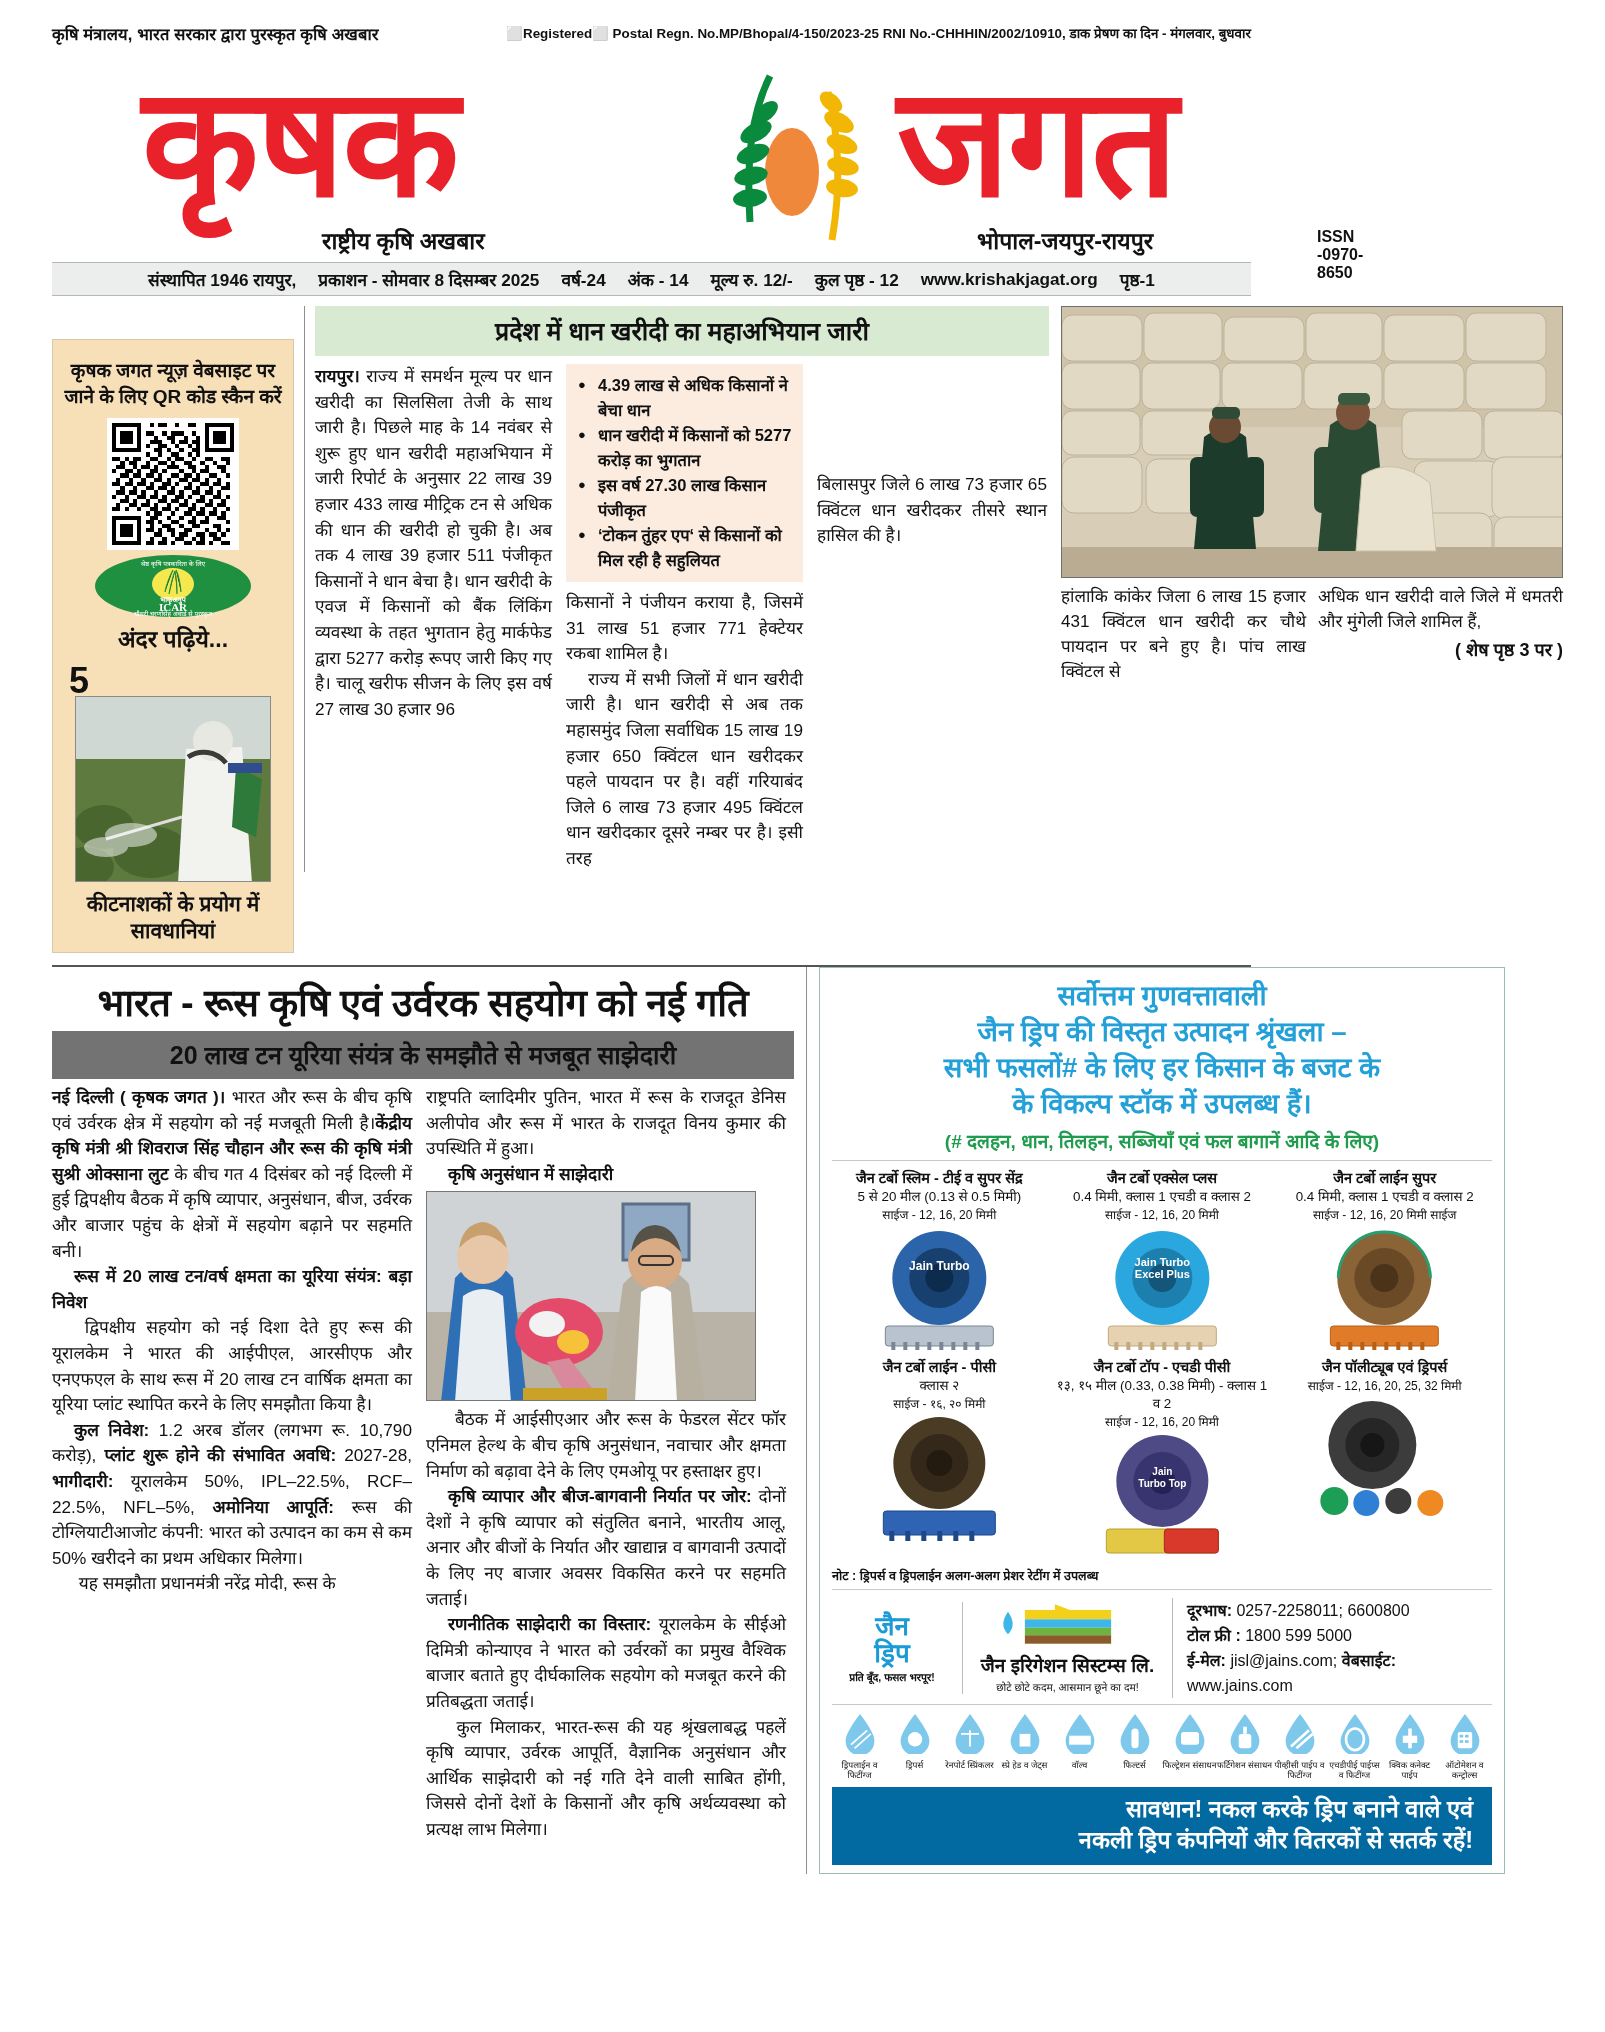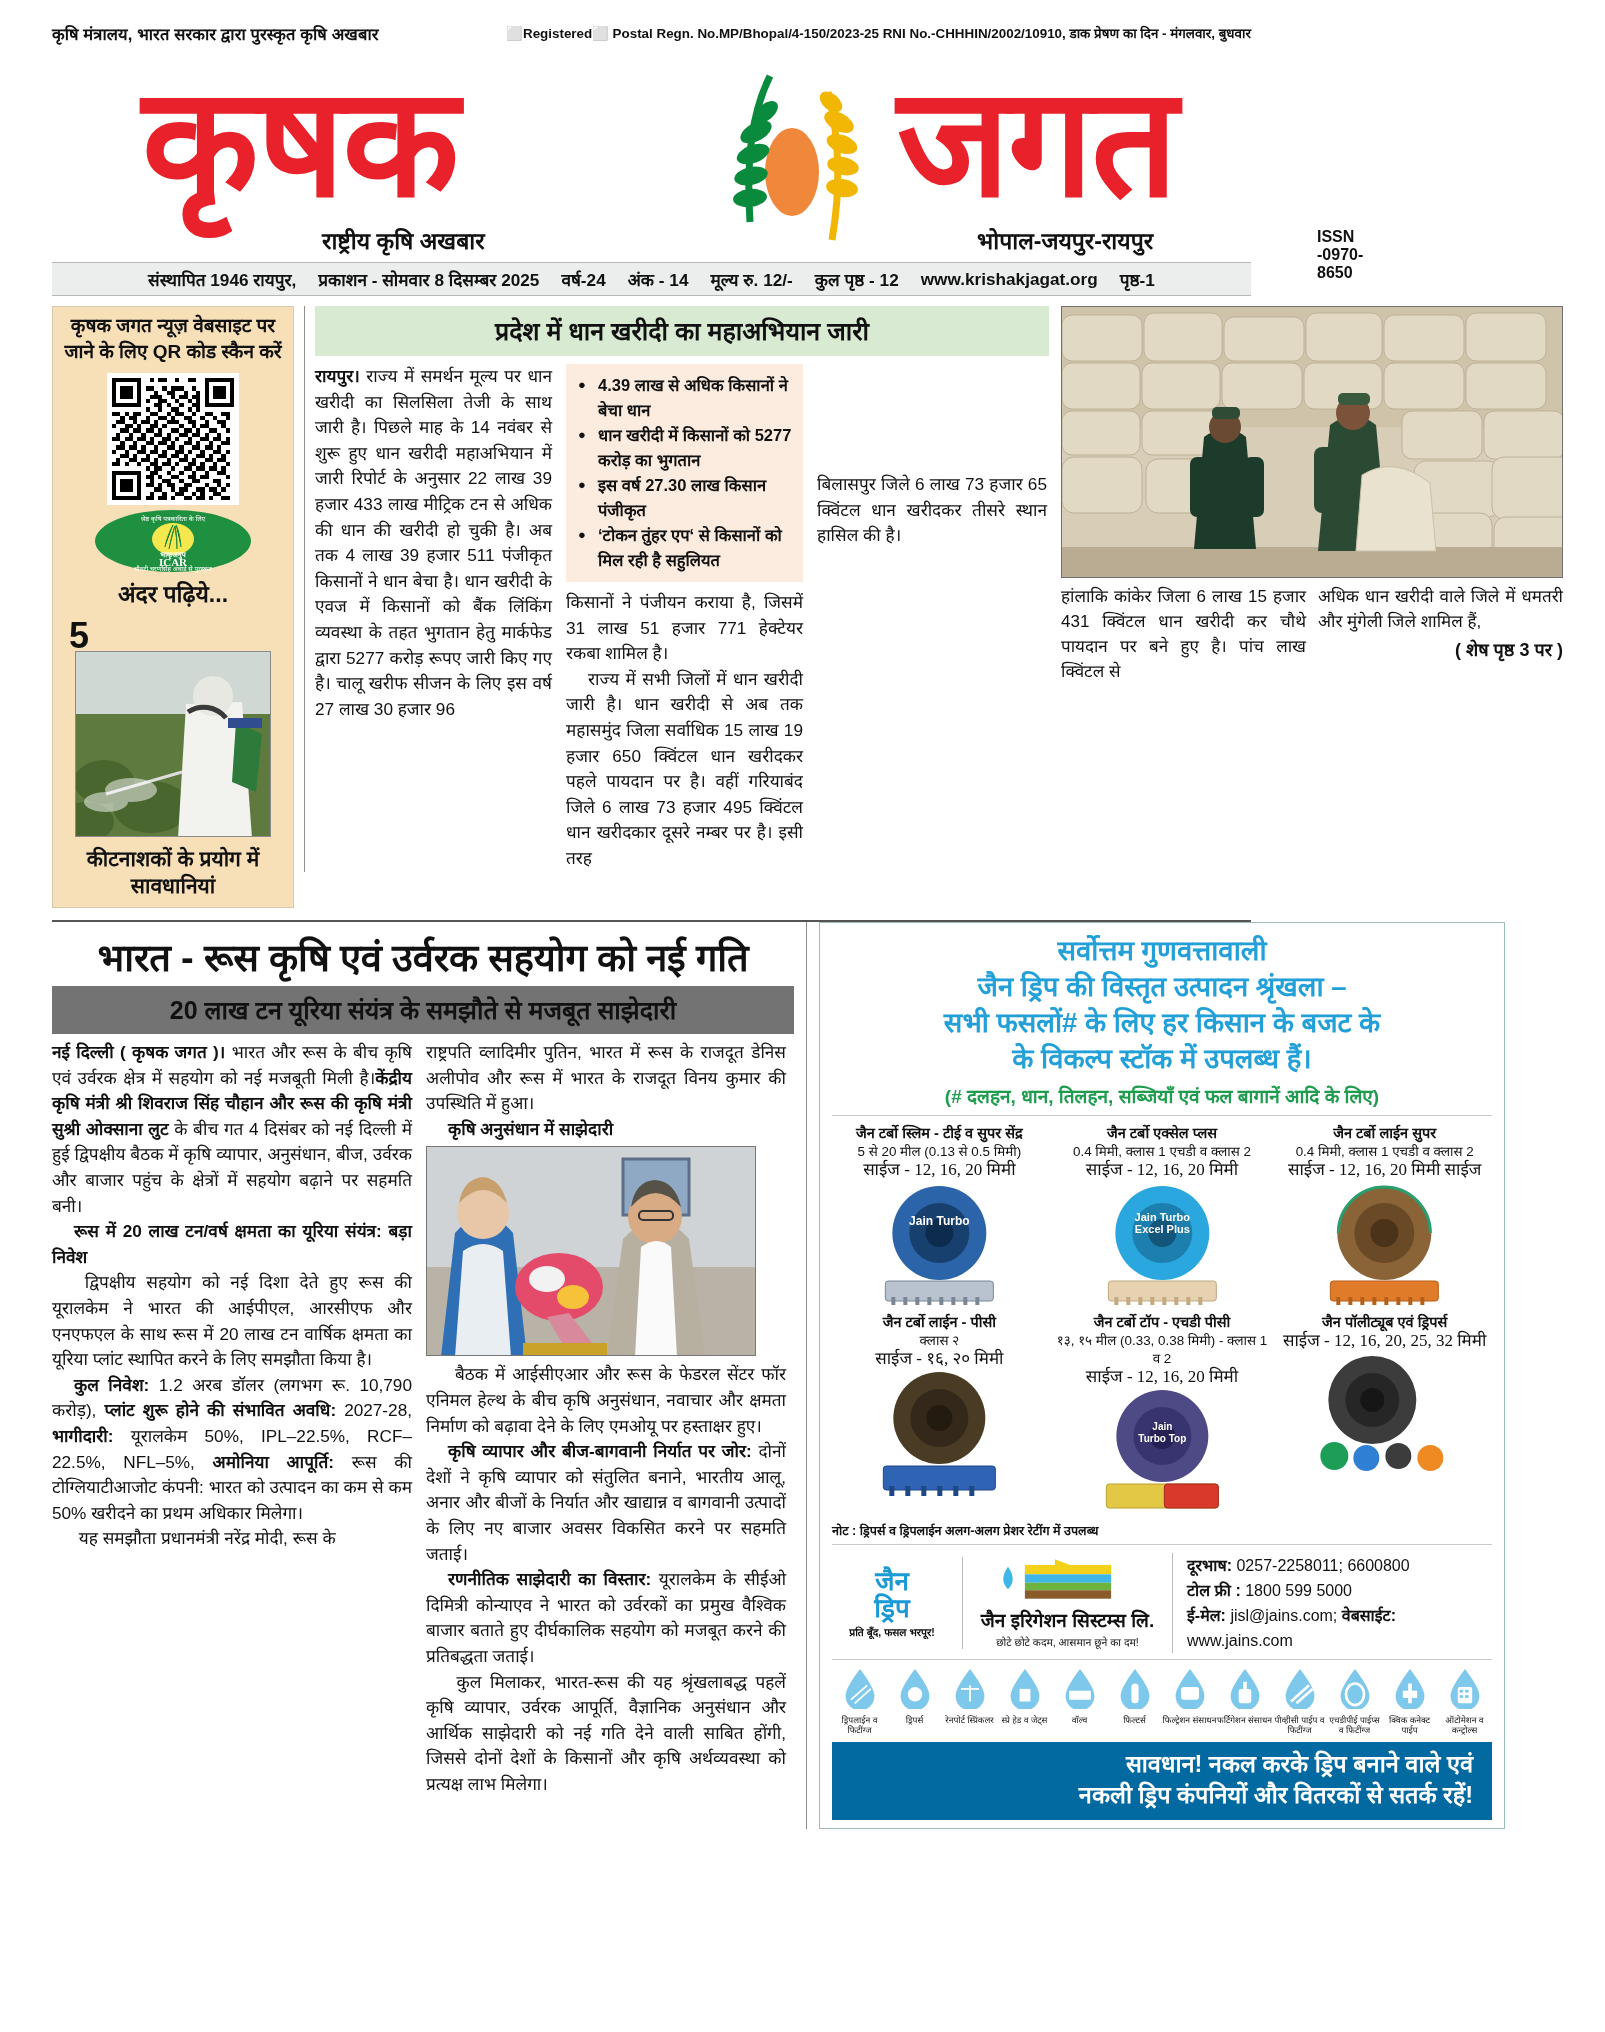--- a/index.html
+++ b/index.html
@@ -61,22 +61,23 @@
     white-space: nowrap;
   }
 
   
   .main { display: flex; margin-top: 10px; }
   .col-left { width: 242px; flex: 0 0 242px; }
   .col-mid  { flex: 1 1 auto; padding: 0 0 0 10px; }
 
   
   .promo {
-    background: #f7dfb8; border: 1px solid #d9c9ab; padding: 6px 8px 8px;
+    background: #f7dfb8; border: 1px solid #d9c9ab; padding: 18px 8px 8px;
     text-align: center;
+    margin-top: 33px;
   }
   .promo-title {
     font-family: "Liberation Sans", sans-serif; font-weight: bold; font-size: 19px;
     line-height: 26px;
   }
   .qr { width: 132px; height: 132px; margin: 8px auto 4px; background:#fff; padding:5px; }
   .qr svg { display:block; }
   .icar { width: 160px; height: 64px; margin: 2px auto 0; }
   .andar {
     font-family: "Liberation Sans", sans-serif; font-weight: bold; font-size: 23px;
@@ -166,21 +167,21 @@
   }
   .ad-note1 {
     color: #1f9c4e; text-align: center; font-family:"Liberation Sans",sans-serif;
     font-weight: bold; font-size: 19px; margin-top: 6px; padding-bottom: 6px;
     border-bottom: 1px solid #c9c9c9;
   }
   .prod-grid { display: grid; grid-template-columns: repeat(3,1fr); gap: 4px 8px; margin-top: 8px; }
   .prod { text-align: center; }
   .prod .t { font-family:"Liberation Sans",sans-serif; font-weight: bold; font-size: 14.5px; line-height: 19px; }
   .prod .d { font-family:"Liberation Sans",sans-serif; font-size: 13.4px; line-height: 18px; }
-  .prod .s { font-family:Liberation Serif, serif; font-size: 17px; line-height: 18px; }
+  .prod .s { font-family:Liberation Sans, sans-serif; font-size: 12px; line-height: 18px; }
   .prod .img { height: 128px; margin-top: 2px; position: relative; }
   .ad-note2 { font-family:"Liberation Sans",sans-serif; font-size: 12.6px; font-weight:bold; margin: 6px 0 5px; }
   .ad-contact {
     display: flex; align-items: center; gap: 10px; border-top: 1px solid #c9c9c9;
     border-bottom: 1px solid #c9c9c9; padding: 8px 0 6px;
   }
   .ad-logo1 { width: 120px; text-align: center; }
   .ad-logo1 .a { color:#1b9ad6; font-family:"Liberation Sans",sans-serif; font-weight:bold; font-size:26px; line-height:26px;}
   .ad-logo1 .b { color:#1b9ad6; font-family:"Liberation Sans",sans-serif; font-weight:bold; font-size:26px; line-height:28px;}
   .ad-logo1 .c { font-size: 10.5px; font-family:"Liberation Sans",sans-serif; font-weight:bold; margin-top:3px;}

